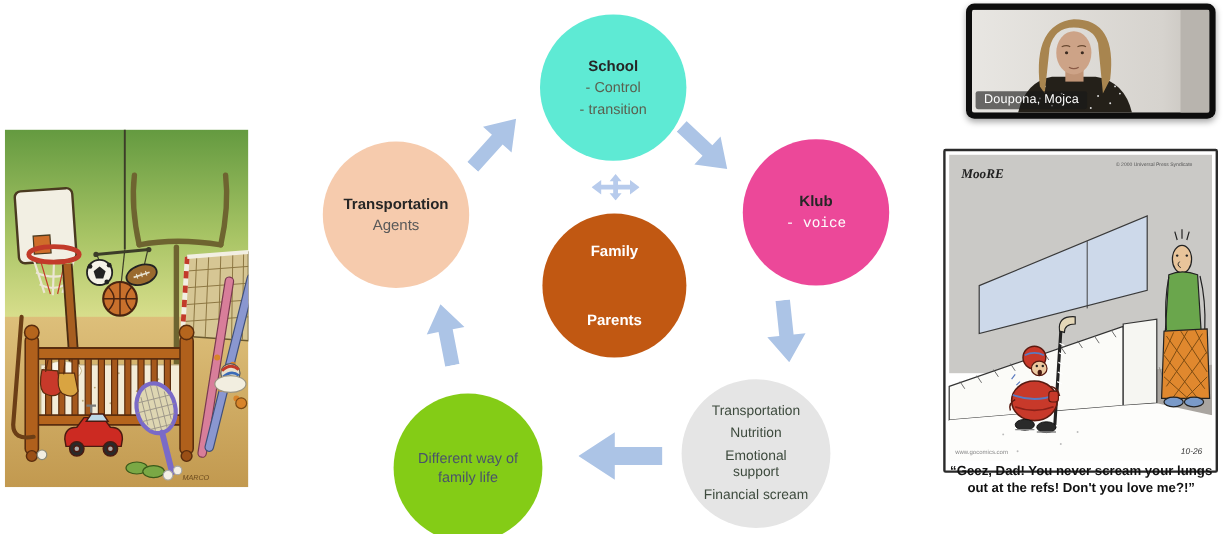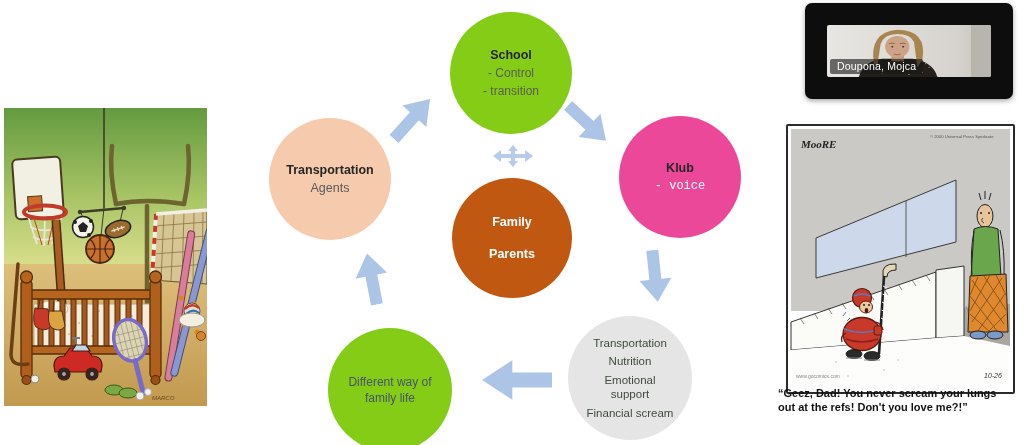--- a/index.html
+++ b/index.html
@@ -7,40 +7,40 @@
          font-family:"Liberation Sans",sans-serif;}
 
   
   .circle{position:absolute;border-radius:50%;display:flex;flex-direction:column;
           align-items:center;justify-content:center;text-align:center;}
   .c-title{font-weight:bold;font-size:12.5px;color:#262626;margin:2px 0;}
   .c-line{font-size:12px;margin:2px 0;}
   .school-line{color:#5a5f4e;}
   .agents-line{color:#595959;font-size:12.5px;}
   .voice-line{color:#fdfdfd;font-family:Liberation Mono, monospace;}
-  .center-line{color:#ffffff;font-size:12.5px;font-weight:600;margin:9px 0;}
+  .center-line{color:#ffffff;font-size:12.5px;font-weight:600;margin:22px 0;}
   .support-line{color:#3d4a3d;font-size:11.5px;margin:3px 0;}
   .support-wrap{width:76px;line-height:1.25;}
   .bluec-line{color:#49536a;font-size:12px;margin:1px 0;}
 
   
   .arrow{position:absolute;}
   .arrow svg{display:block;}
 
   
   .webcam{position:absolute;left:805px;top:3px;width:208px;height:96px;background:#0d0d0d;
-          border-radius:7px;padding:22px;box-sizing:border-box;box-shadow:0 2px 5px rgba(0,0,0,.35);}
+          border-radius:7px;padding:5px;box-sizing:border-box;box-shadow:0 2px 5px rgba(0,0,0,.35);}
   .video{position:relative;width:100%;height:100%;overflow:hidden;border-radius:2px;}
   .name-tag{position:absolute;left:3px;bottom:3px;background:rgba(25,25,25,.62);color:#fff;
             font-size:10.5px;padding:1px 7px 2px 7px;border-radius:2px;letter-spacing:.2px;}
 
   
   .comic-panel{position:absolute;left:786px;top:124px;width:229px;height:270px;background:#fff;
                border:2px solid #2a2a2a;border-radius:2px;box-sizing:border-box;}
-  .comic-caption{position:absolute;left:778px;top:387px;width:246px;text-align:left;
+  .comic-caption{position:absolute;left:778px;top:387px;width:246px;text-align:center;
                  font-weight:bold;font-size:11px;line-height:13.5px;color:#111;}
 
   
   .nursery{position:absolute;left:4px;top:108px;width:203px;height:298px;}
 </style>
 </head>
 <body>
 
 <div class="stage">
 
@@ -207,21 +207,21 @@
       <circle cx="188" cy="203" r="8" fill="#e8e0cc" stroke="#555" stroke-width="1"></circle>
       <path d="M181 201 q7 -7 14 -1" stroke="#c23b2a" stroke-width="2.5" fill="none"></path>
       <path d="M182 206 q7 -6 13 -1" stroke="#3a6ab8" stroke-width="2.2" fill="none"></path>
       <ellipse cx="188" cy="212" rx="13" ry="7" fill="#f2eee0" stroke="#9a9480" stroke-width="1"></ellipse>
       <circle cx="197" cy="228" r="4.5" fill="#d8842a" stroke="#7a4a14"></circle>
     </g>
 
     <text x="148" y="292" font-size="6" fill="#6b4a1e" font-style="italic">MARCO</text>
   </svg>
 
-  <div class="circle" style="left: 450px; top: 12px; width: 122px; height: 122px; background: #84cc16;">
+  <div class="circle" style="left: 450px; top: 12px; width: 122px; height: 122px; background: #5eead4;">
     <div class="c-title">School</div>
     <div class="c-line school-line">- Control</div>
     <div class="c-line school-line">- transition</div>
   </div>
 
   <div class="circle" style="left: 269px; top: 118px; width: 122px; height: 122px; background: rgb(246, 203, 173);">
     <div class="c-title">Transportation</div>
     <div class="c-line agents-line">Agents</div>
   </div>
 

